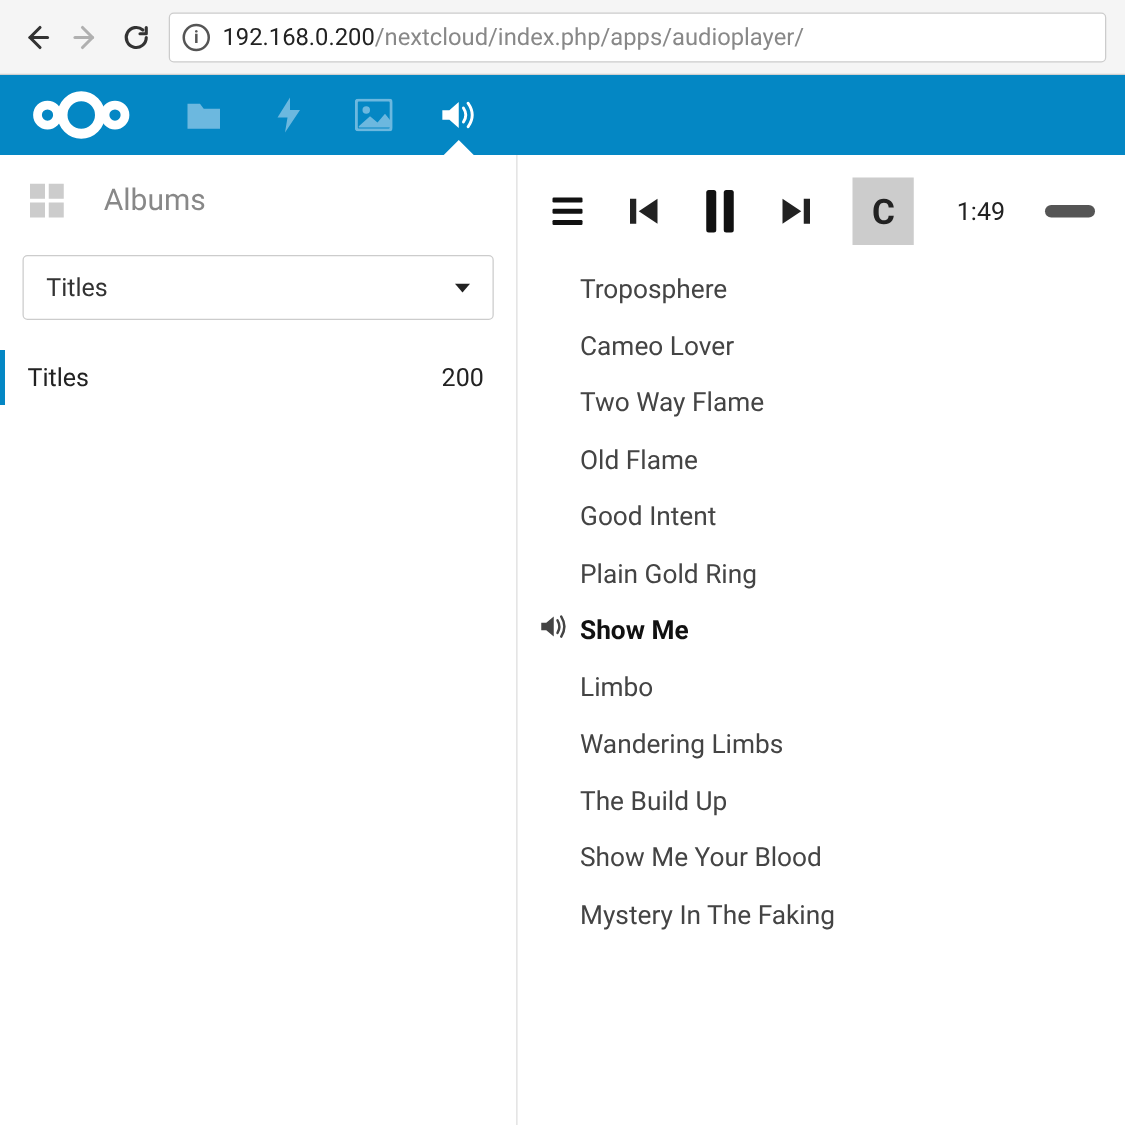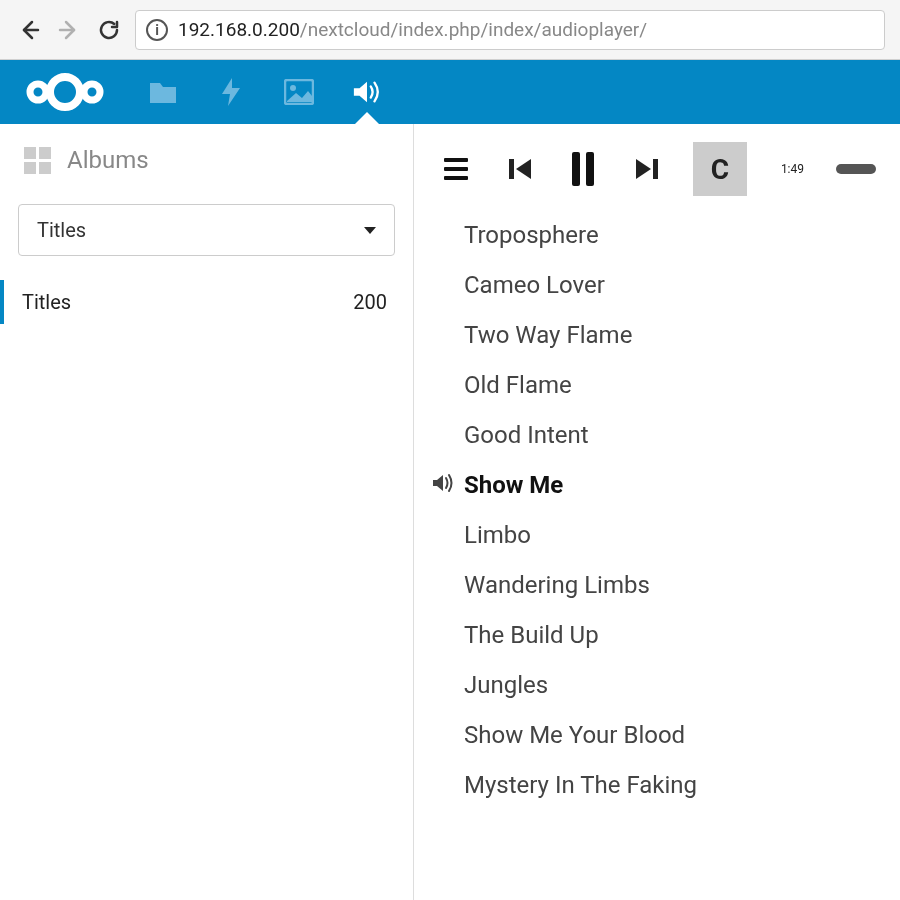--- a/index.html
+++ b/index.html
@@ -97,21 +97,21 @@
   height: calc(900px - 60px - 64px);
 }
 .sidebar {
   width: 414px;
   border-right: 1px solid #ddd;
   padding: 22px 18px;
 }
 .sidebar-header {
   display: flex;
   align-items: center;
-  gap: 16px;
+  gap: 32px;
   color: #888;
   font-size: 24px;
   margin-bottom: 30px;
   padding-left: 6px;
 }
 .grid-icon {
   display: grid;
   grid-template-columns: 12px 12px;
   grid-template-rows: 12px 12px;
   gap: 3px;
@@ -186,41 +186,41 @@
   height: 54px;
   background: #ccc;
   display: flex;
   align-items: center;
   justify-content: center;
   font-size: 28px;
   font-weight: bold;
   color: #222;
 }
 .time-label {
-  font-size: 12px;
+  font-size: 20px;
   color: #222;
   margin-left: 6px;
 }
 .progress {
   flex: 1;
   height: 10px;
   background: #555;
   border-radius: 5px;
   margin-left: 4px;
   min-width: 40px;
 }
 
 .track-list {
   padding: 4px 0 0 0;
 }
 .track-item {
   display: flex;
   align-items: center;
   padding: 7px 8px 7px 50px;
-  font-size: 24px;
+  font-size: 21px;
   color: #444;
   cursor: pointer;
   position: relative;
   line-height: 1.5;
 }
 .track-item.playing {
   font-weight: bold;
   color: #111;
 }
 .track-item.playing .play-indicator {
@@ -248,21 +248,21 @@
   </div>
   <div class="nav-btn">
     <svg width="24" height="24" viewBox="0 0 24 24">
         <path d="M20 12 A8 8 0 1 1 17.3 6" stroke="#333" stroke-width="2.5" fill="none" stroke-linecap="round"></path>
         <path d="M20 4 L20 9 L15 9" stroke="#333" stroke-width="2.5" fill="none" stroke-linecap="round" stroke-linejoin="round"></path>
       </svg>
   </div>
   <div class="url-bar">
     <div class="info-icon">i</div>
     <div class="url-text">
-      <span class="url-host">192.168.0.200</span><span class="url-path">/nextcloud/index.php/index/audioplayer/</span>
+      <span class="url-host">192.168.0.200</span><span class="url-path">/nextcloud/index.php/apps/audioplayer/</span>
     </div>
   </div>
 </div>
 
 <div class="top-header">
   <div class="logo">
     <svg width="90" height="44" viewBox="0 0 90 44">
       <circle cx="45" cy="22" r="15" stroke="#fff" stroke-width="8" fill="none"></circle>
       <circle cx="18" cy="22" r="8" stroke="#fff" stroke-width="7" fill="none"></circle>
       <circle cx="72" cy="22" r="8" stroke="#fff" stroke-width="7" fill="none"></circle>
@@ -355,41 +355,41 @@
         </div>
         <div class="track-item">
           <span>Two Way Flame</span>
         </div>
         <div class="track-item">
           <span>Old Flame</span>
         </div>
         <div class="track-item">
           <span>Good Intent</span>
         </div>
+        <div class="track-item">
+          <span>Plain Gold Ring</span>
+        </div>
         <div class="track-item playing">
           <span class="play-indicator"><svg width="22" height="20" viewBox="0 0 22 20">
               <path d="M1 7 L5 7 L11 2 L11 18 L5 13 L1 13 Z" fill="#444"></path>
               <path d="M14 5 Q17 10 14 15" stroke="#444" stroke-width="2" fill="none" stroke-linecap="round"></path>
               <path d="M17 2 Q22 10 17 18" stroke="#444" stroke-width="2" fill="none" stroke-linecap="round"></path>
             </svg></span>
           <span>Show Me</span>
         </div>
         <div class="track-item">
           <span>Limbo</span>
         </div>
         <div class="track-item">
           <span>Wandering Limbs</span>
         </div>
         <div class="track-item">
           <span>The Build Up</span>
         </div>
         <div class="track-item">
-          <span>Jungles</span>
-        </div>
-        <div class="track-item">
           <span>Show Me Your Blood</span>
         </div>
         <div class="track-item">
           <span>Mystery In The Faking</span>
         </div>
       </div>
   </div>
 </div>
 
 </body></html>

